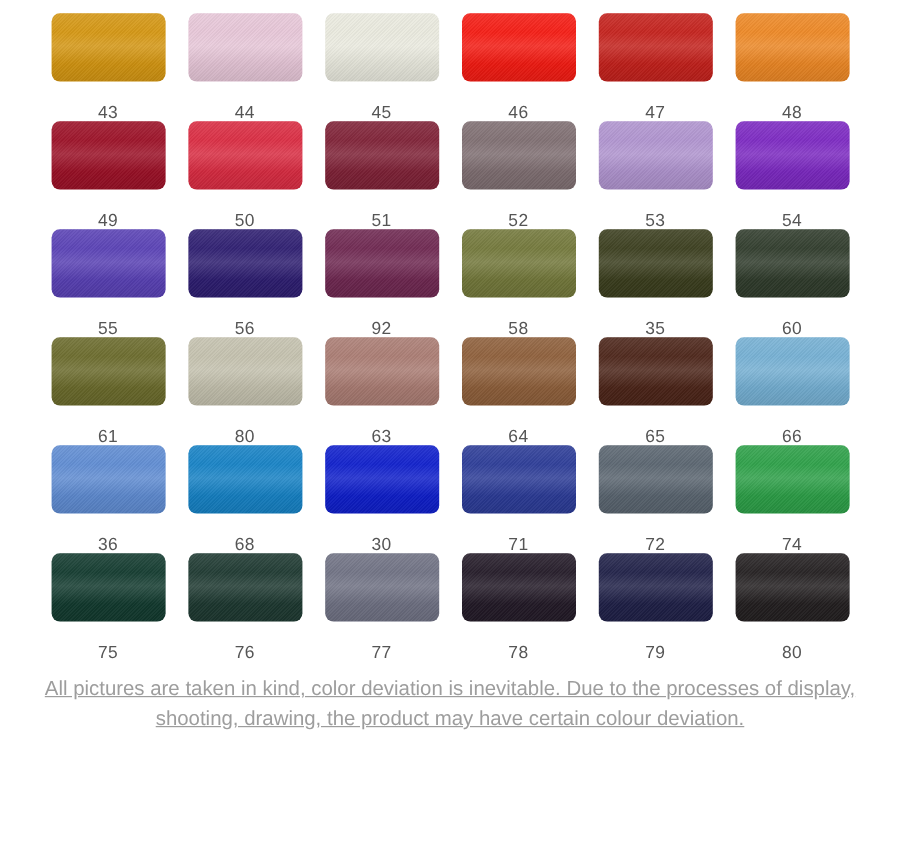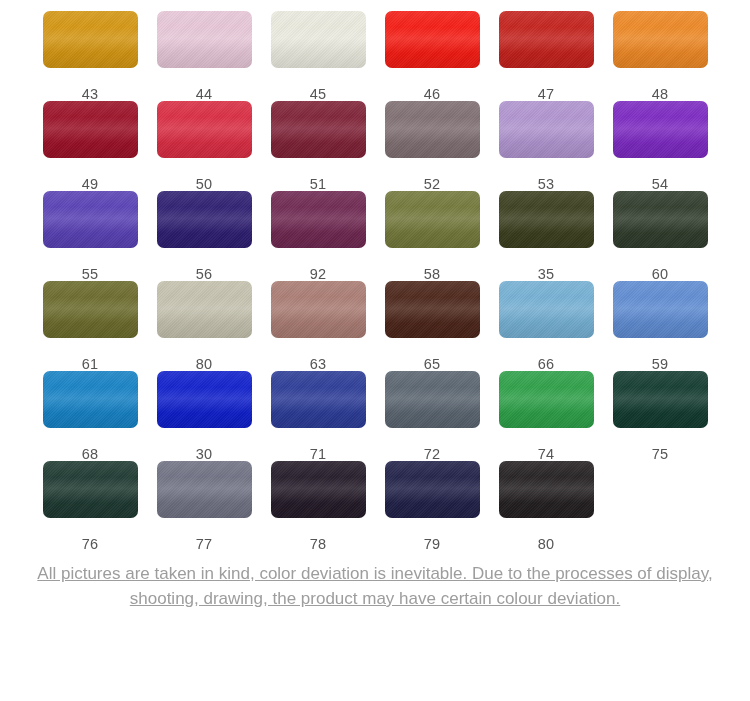--- a/index.html
+++ b/index.html
@@ -177,30 +177,34 @@
       </div>
       <div class="swatch-cell">
         <div class="swatch-chip" style="background-color: rgb(195, 192, 173);"></div>
         <div class="swatch-label">80</div>
       </div>
       <div class="swatch-cell">
         <div class="swatch-chip" style="background-color: rgb(169, 123, 114);"></div>
         <div class="swatch-label">63</div>
       </div>
       <div class="swatch-cell">
+        <div class="swatch-chip" style="background-color: rgb(141, 94, 58);"></div>
+        <div class="swatch-label">64</div>
+      </div>
+      <div class="swatch-cell">
         <div class="swatch-chip" style="background-color: rgb(75, 36, 24);"></div>
         <div class="swatch-label">65</div>
       </div>
       <div class="swatch-cell">
         <div class="swatch-chip" style="background-color: rgb(116, 175, 210);"></div>
         <div class="swatch-label">66</div>
       </div>
       <div class="swatch-cell">
         <div class="swatch-chip" style="background-color: rgb(94, 139, 209);"></div>
-        <div class="swatch-label">59</div>
+        <div class="swatch-label">36</div>
       </div>
       <div class="swatch-cell">
         <div class="swatch-chip" style="background-color: rgb(21, 129, 196);"></div>
         <div class="swatch-label">68</div>
       </div>
       <div class="swatch-cell">
         <div class="swatch-chip" style="background-color: rgb(14, 30, 203);"></div>
         <div class="swatch-label">30</div>
       </div>
       <div class="swatch-cell">

